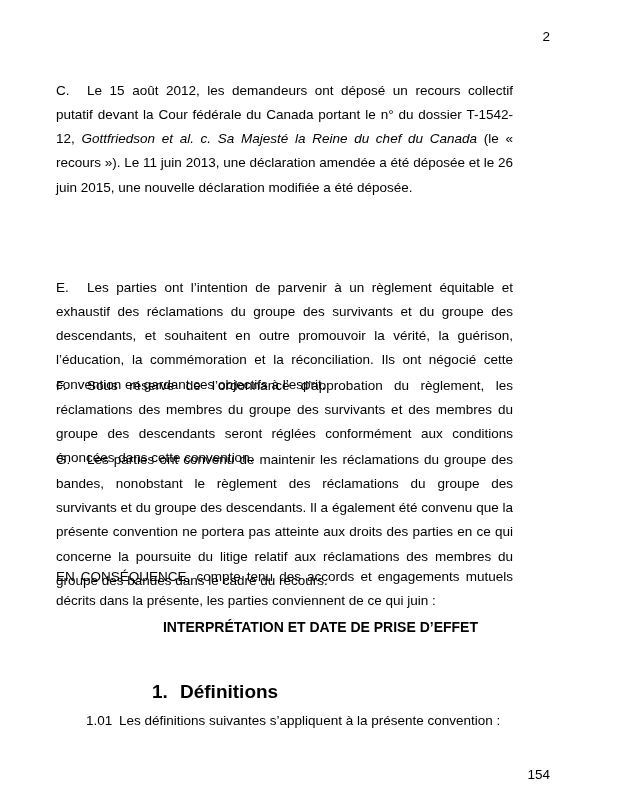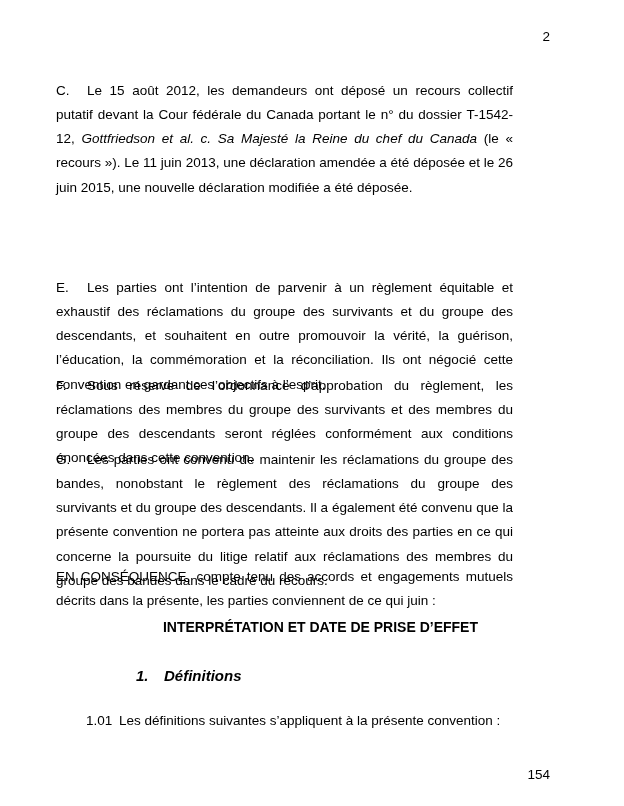--- a/index.html
+++ b/index.html
@@ -104,21 +104,21 @@
   <p class="para para-g">
     <span class="recital-label">G.</span><span>Les parties ont convenu de maintenir les réclamations du groupe des bandes, nonobstant le règlement des réclamations du groupe des survivants et du groupe des descendants. Il a également été convenu que la présente convention ne portera pas atteinte aux droits des parties en ce qui concerne la poursuite du litige relatif aux réclamations des membres du groupe des bandes dans le cadre du recours.</span>
   </p>
 
   <p class="para para-consequence">
     <span class="lead-bold">EN CONSÉQUENCE</span><span>, compte tenu des accords et engagements mutuels décrits dans la présente, les parties conviennent de ce qui juin :</span>
   </p>
 
   <h1 class="section-heading" style="font-size:14px; margin:0;">INTERPRÉTATION ET DATE DE PRISE D’EFFET</h1>
 
-  <h2 class="definitions-heading" style="font-size:15px; margin:0;font-style:italic;">
+  <h2 class="definitions-heading" style="font-size:19px; margin:16px;">
     <span class="definitions-number">1.</span><span>Définitions</span>
   </h2>
 
   <p class="clause-101" style="margin:16px;">
     <span class="clause-number">1.01</span><span>Les définitions suivantes s’appliquent à la présente convention :</span>
   </p>
 
   <div class="page-number-bottom">154</div>
 
 </div>

